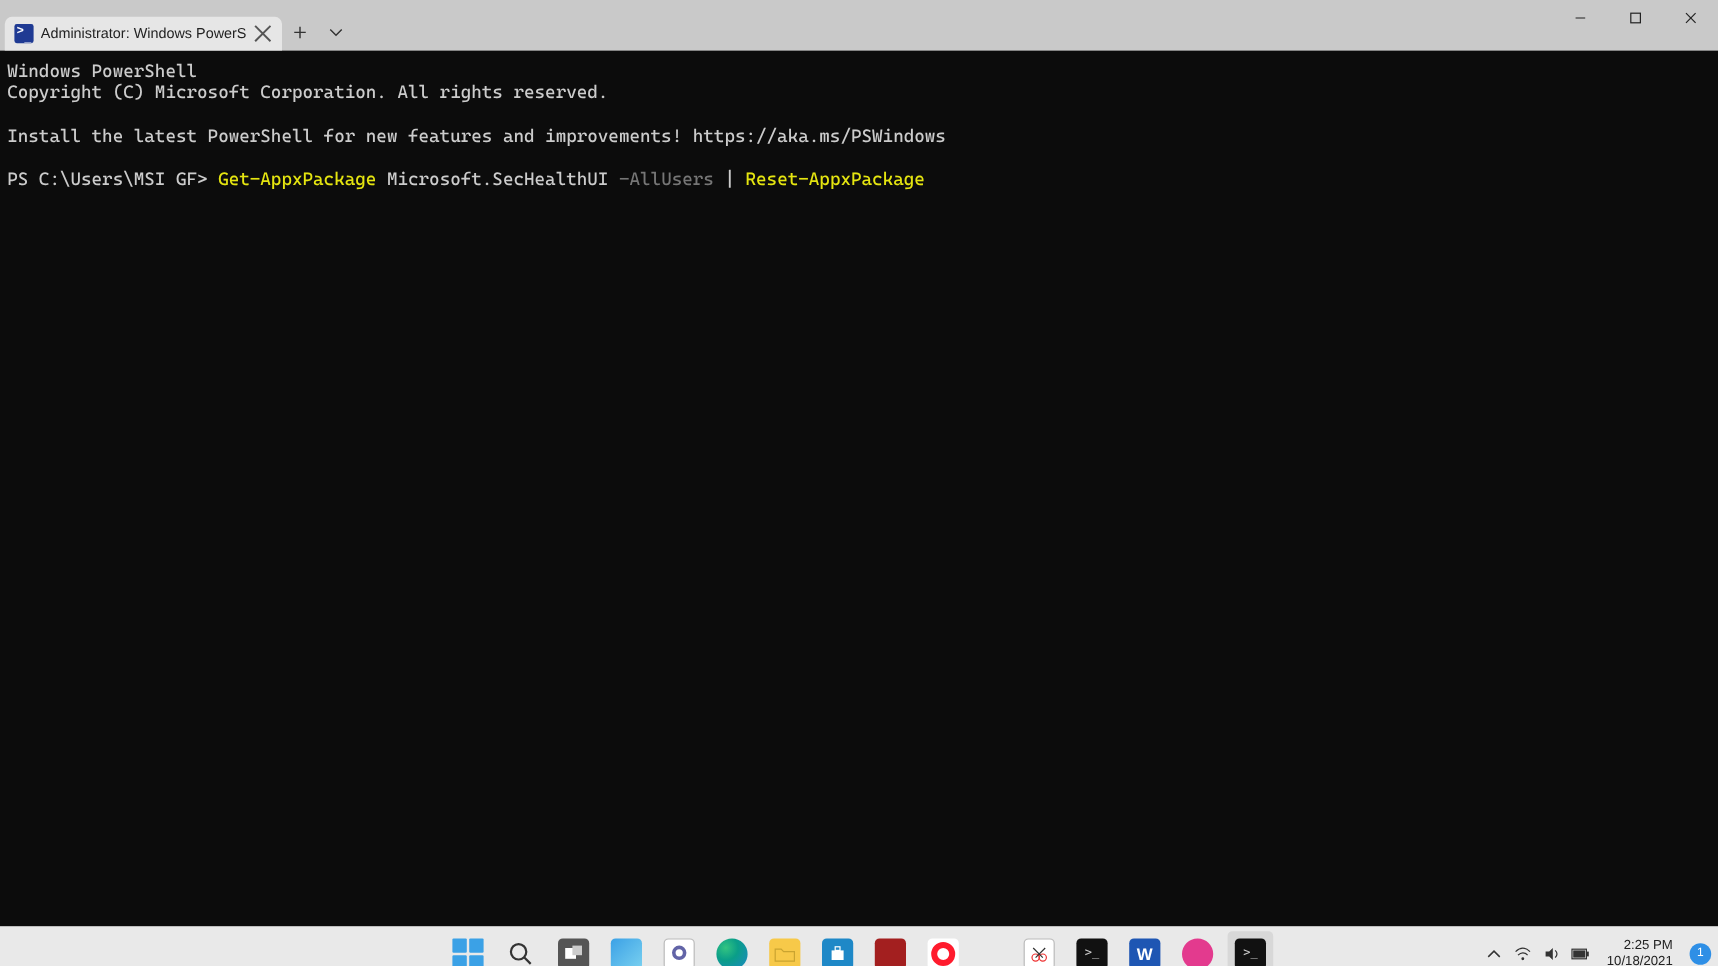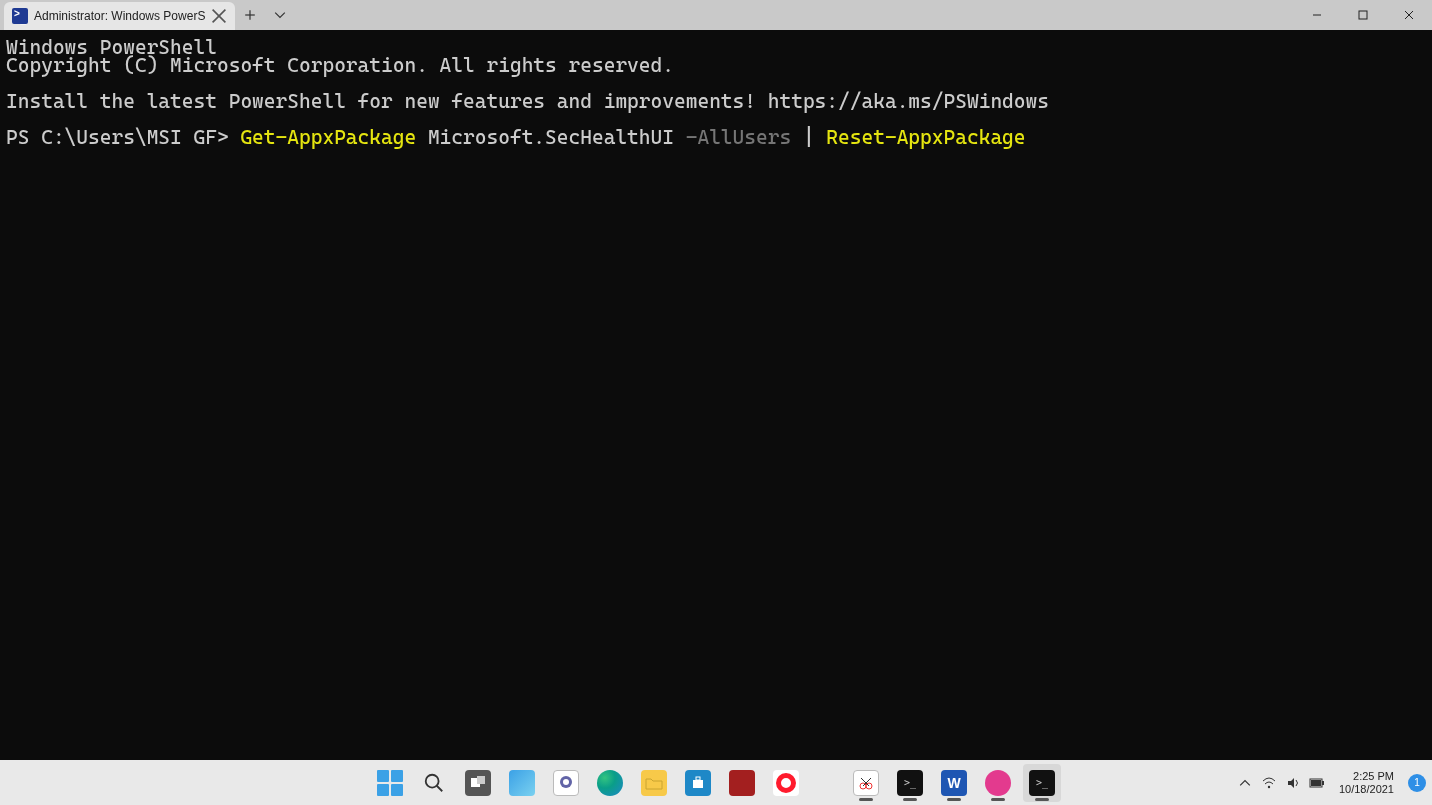--- a/index.html
+++ b/index.html
@@ -1,19 +1,19 @@
 <!DOCTYPE html>
 <html><head>
 <meta charset="utf-8">
 <style>
   * { margin: 0; padding: 0; box-sizing: border-box; }
   html, body { width: 1432px; height: 805px; overflow: hidden; font-family: "Segoe UI", sans-serif; background: #c9c9c9; }
   
   .titlebar {
-    height: 30px;
+    height: 42px;
     background: #c9c9c9;
     display: flex;
     align-items: flex-end;
     position: relative;
   }
   .tabs { display: flex; align-items: flex-end; height: 30px; padding-left: 4px; }
   .tab {
     height: 28px;
     min-width: 218px;
     background: #e6e6e6;
@@ -44,21 +44,21 @@
   }
   .window-controls { position:absolute; right:0; top:0; display:flex; height:30px; }
   .win-btn { width:46px; height:30px; display:flex; align-items:center; justify-content:center; color:#222; }
   .win-btn svg { width:10px; height:10px; stroke:#222; stroke-width:1; fill:none; }
   
   .terminal {
     height: 730px; 
     background: #0c0c0c;
     color: #cccccc;
     font-family: "Cascadia Mono", Consolas, monospace;
-    font-size: 20px;
+    font-size: 15px;
     line-height: 18px;
     padding: 8px 6px;
     white-space: pre;
   }
   .terminal .yellow { color: #e5e510; }
   .terminal .grey { color: #767676; }
   .terminal .white { color: #cccccc; }
   
   .taskbar {
     height: 45px;

